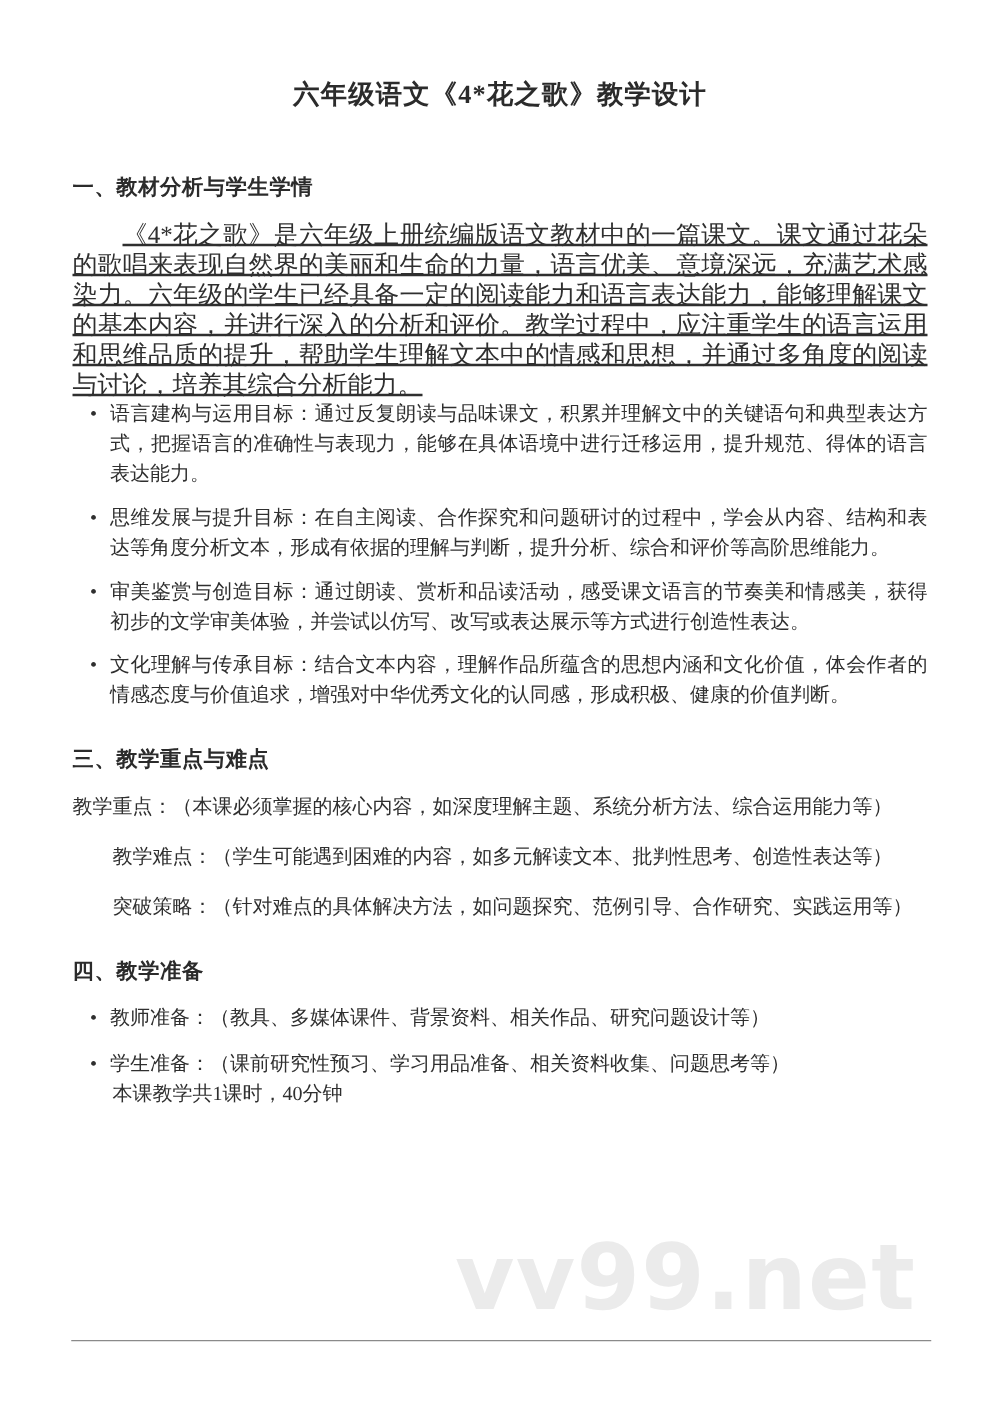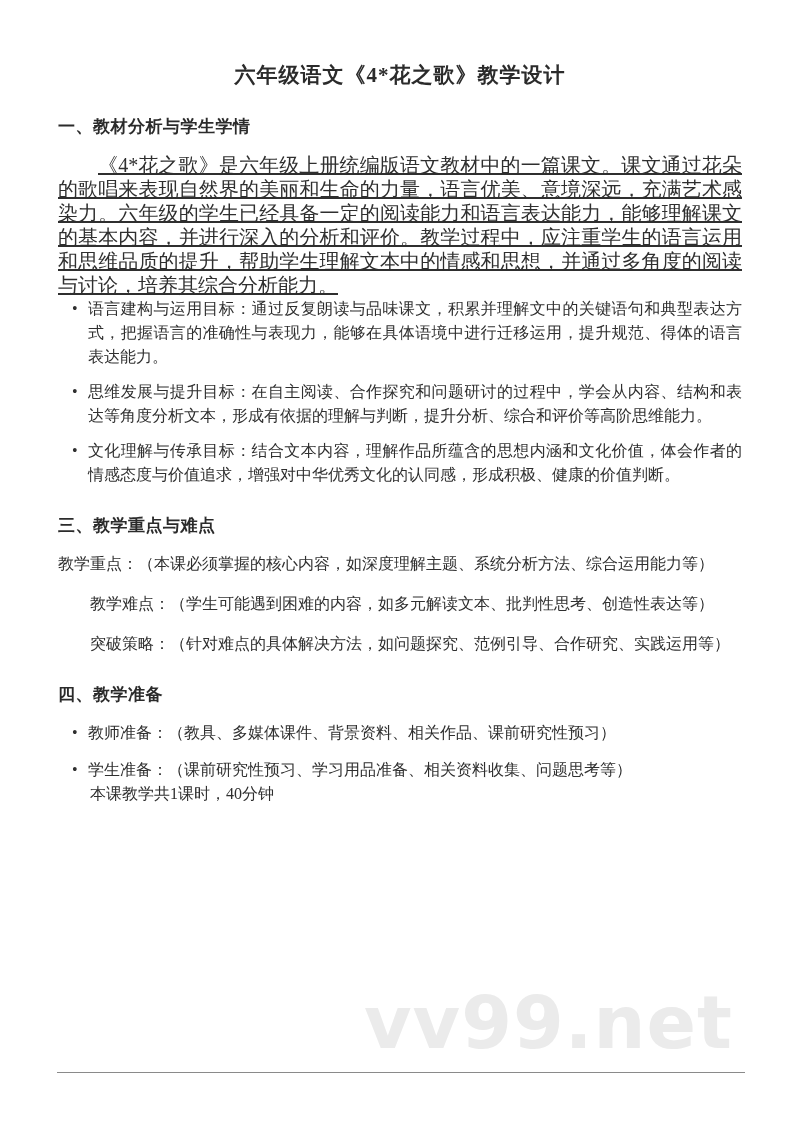--- a/index.html
+++ b/index.html
@@ -29,21 +29,21 @@
     color: #2b2b2b;
   }
   h2.sec-heading {
     font-size: 17px;
     line-height: 24px;
     font-weight: bold;
     margin: 27px 0 14px 0;
     letter-spacing: 0.5px;
     color: #2b2b2b;
   }
-  section.first h2.sec-heading { margin-top: 25px; }
+  section.first h2.sec-heading { margin-top: 48px; }
   p.lead {
     margin: 0;
     font-size: 20px;
     line-height: 24px;
     text-align: justify;
     text-indent: 2em;
     text-decoration: underline;
   }
   ul.dotted {
     list-style: none;
@@ -121,36 +121,39 @@
 
   <section>
     <ul class="dotted goals">
       <li>
         <span class="goal-label">语言建构与运用目标：</span><span>通过反复朗读与品味课文，积累并理解文中的关键语句和典型表达方式，把握语言的准确性与表现力，能够在具体语境中进行迁移运用，提升规范、得体的语言表达能力。</span>
       </li>
       <li>
         <span class="goal-label">思维发展与提升目标：</span><span>在自主阅读、合作探究和问题研讨的过程中，学会从内容、结构和表达等角度分析文本，形成有依据的理解与判断，提升分析、综合和评价等高阶思维能力。</span>
       </li>
       <li>
+        <span class="goal-label">审美鉴赏与创造目标：</span><span>通过朗读、赏析和品读活动，感受课文语言的节奏美和情感美，获得初步的文学审美体验，并尝试以仿写、改写或表达展示等方式进行创造性表达。</span>
+      </li>
+      <li>
         <span class="goal-label">文化理解与传承目标：</span><span>结合文本内容，理解作品所蕴含的思想内涵和文化价值，体会作者的情感态度与价值追求，增强对中华优秀文化的认同感，形成积极、健康的价值判断。</span>
       </li>
     </ul>
   </section>
 
   <section class="kp">
     <h2 class="sec-heading">三、教学重点与难点</h2>
     <p>教学重点：（本课必须掌握的核心内容，如深度理解主题、系统分析方法、综合运用能力等）</p>
     <p class="indented">教学难点：（学生可能遇到困难的内容，如多元解读文本、批判性思考、创造性表达等）</p>
     <p class="indented">突破策略：（针对难点的具体解决方法，如问题探究、范例引导、合作研究、实践运用等）</p>
   </section>
 
   <section>
     <h2 class="sec-heading">四、教学准备</h2>
     <ul class="dotted prep">
-      <li>教师准备：（教具、多媒体课件、背景资料、相关作品、课前研究性预习）</li>
+      <li>教师准备：（教具、多媒体课件、背景资料、相关作品、研究问题设计等）</li>
       <li>学生准备：（课前研究性预习、学习用品准备、相关资料收集、问题思考等）</li>
     </ul>
   </section>
 
   <section class="schedule">
     <p class="indented">本课教学共1课时，40分钟</p>
   </section>
 
   <div class="watermark">vv99.net</div>
   <div class="footer-divider"></div>

